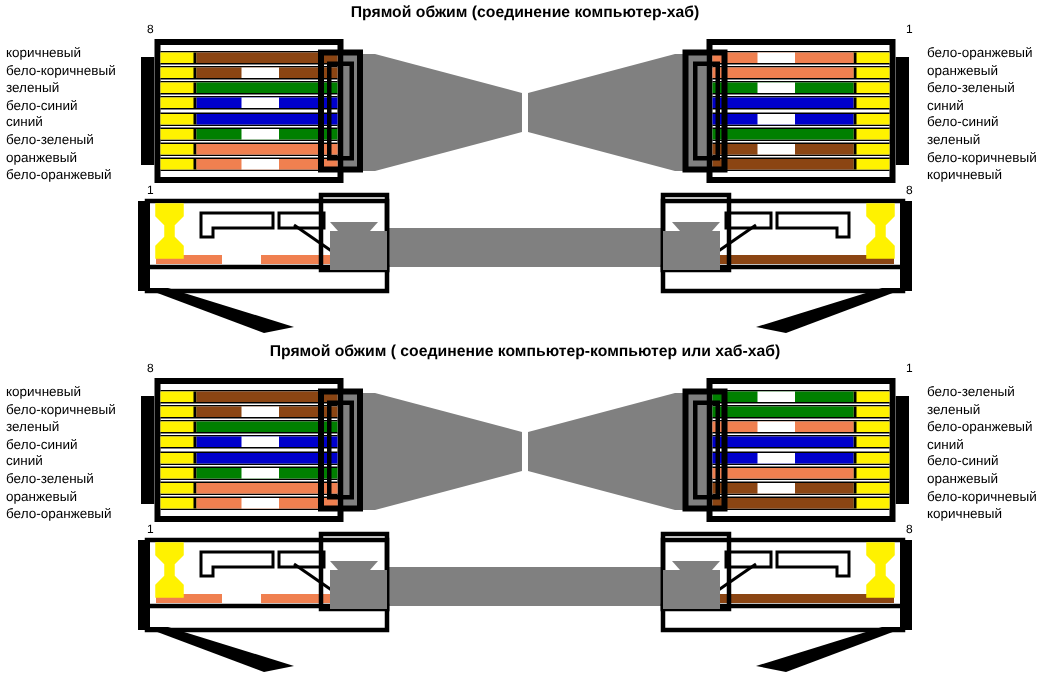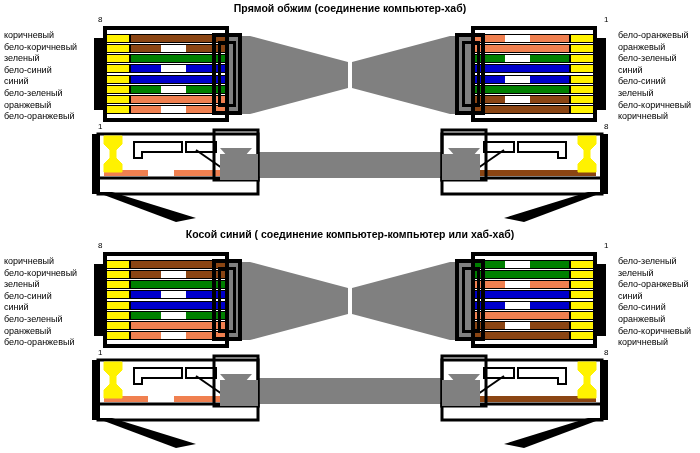--- a/index.html
+++ b/index.html
@@ -341,21 +341,21 @@
         <polygon points="448,20 480,20 464,38" fill="#808080"></polygon>
         <rect x="442" y="26" width="38" height="26" fill="#808080"></rect>
         <polygon points="604,64 588,64 504,90 524,94" fill="#000000"></polygon>
       </g>
     </svg>
   </div>
 </div>
 
 <div class="diagram" id="diagram-1">
 
-  <div class="diagram-title">Косой синий ( соединение компьютер-компьютер или хаб-хаб)</div>
+  <div class="diagram-title">Прямой обжим ( соединение компьютер-компьютер или хаб-хаб)</div>
 
   <div class="labels left">
     <div>коричневый</div>
     <div>бело-коричневый</div>
     <div>зеленый</div>
     <div>бело-синий</div>
     <div>синий</div>
     <div>бело-зеленый</div>
     <div>оранжевый</div>
     <div>бело-оранжевый</div>

